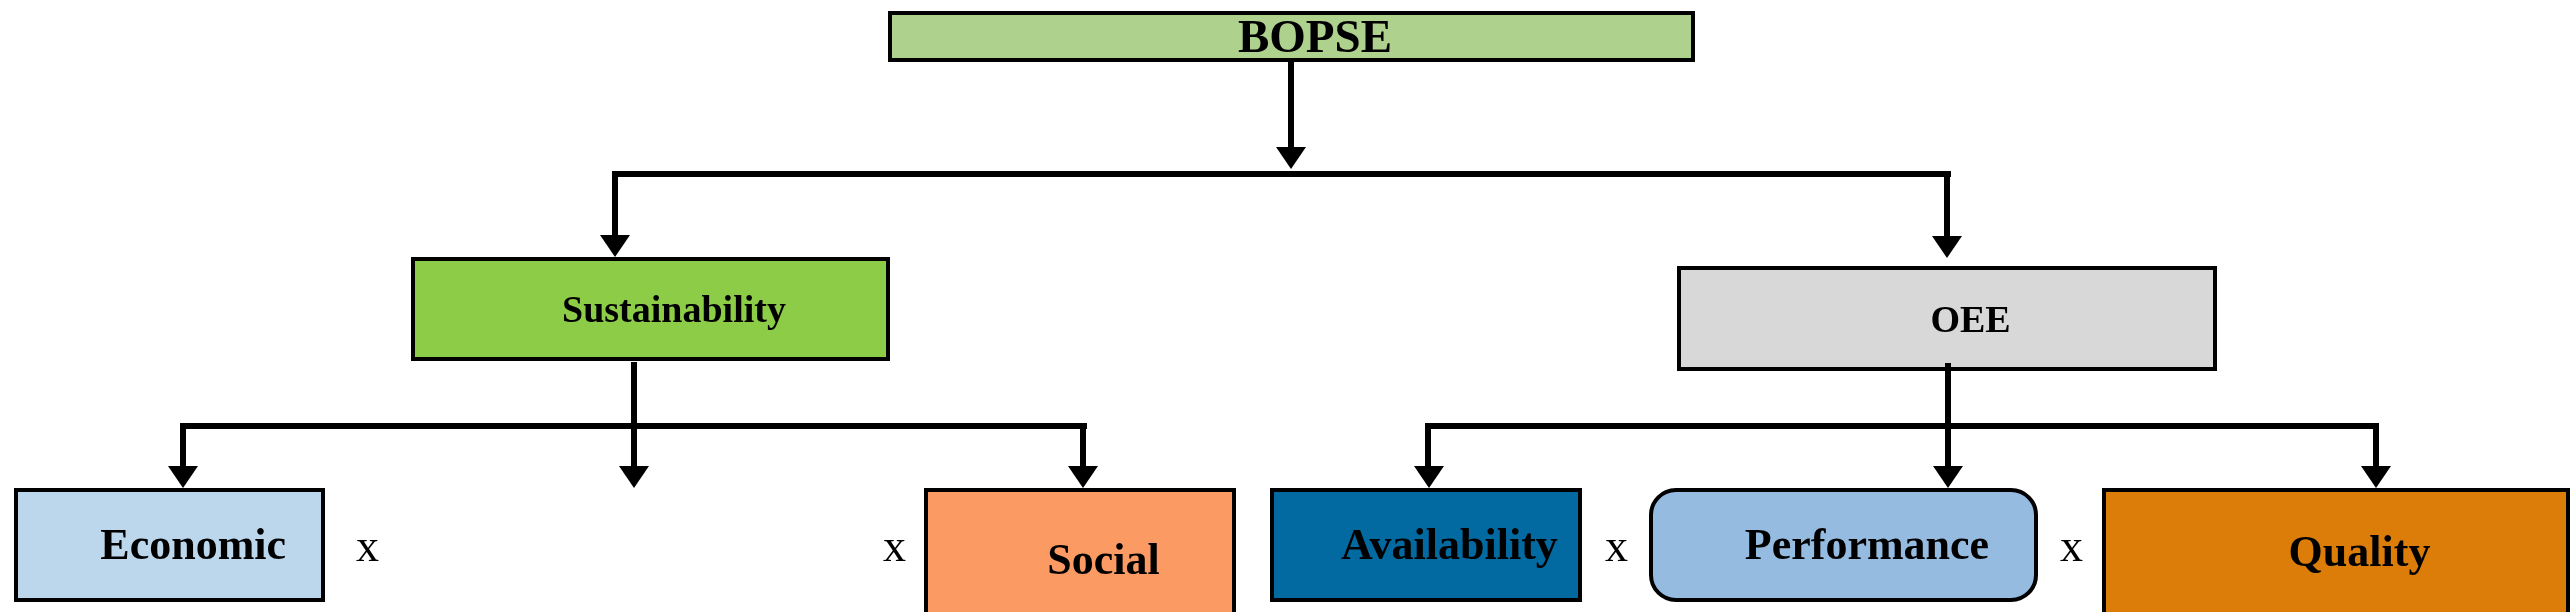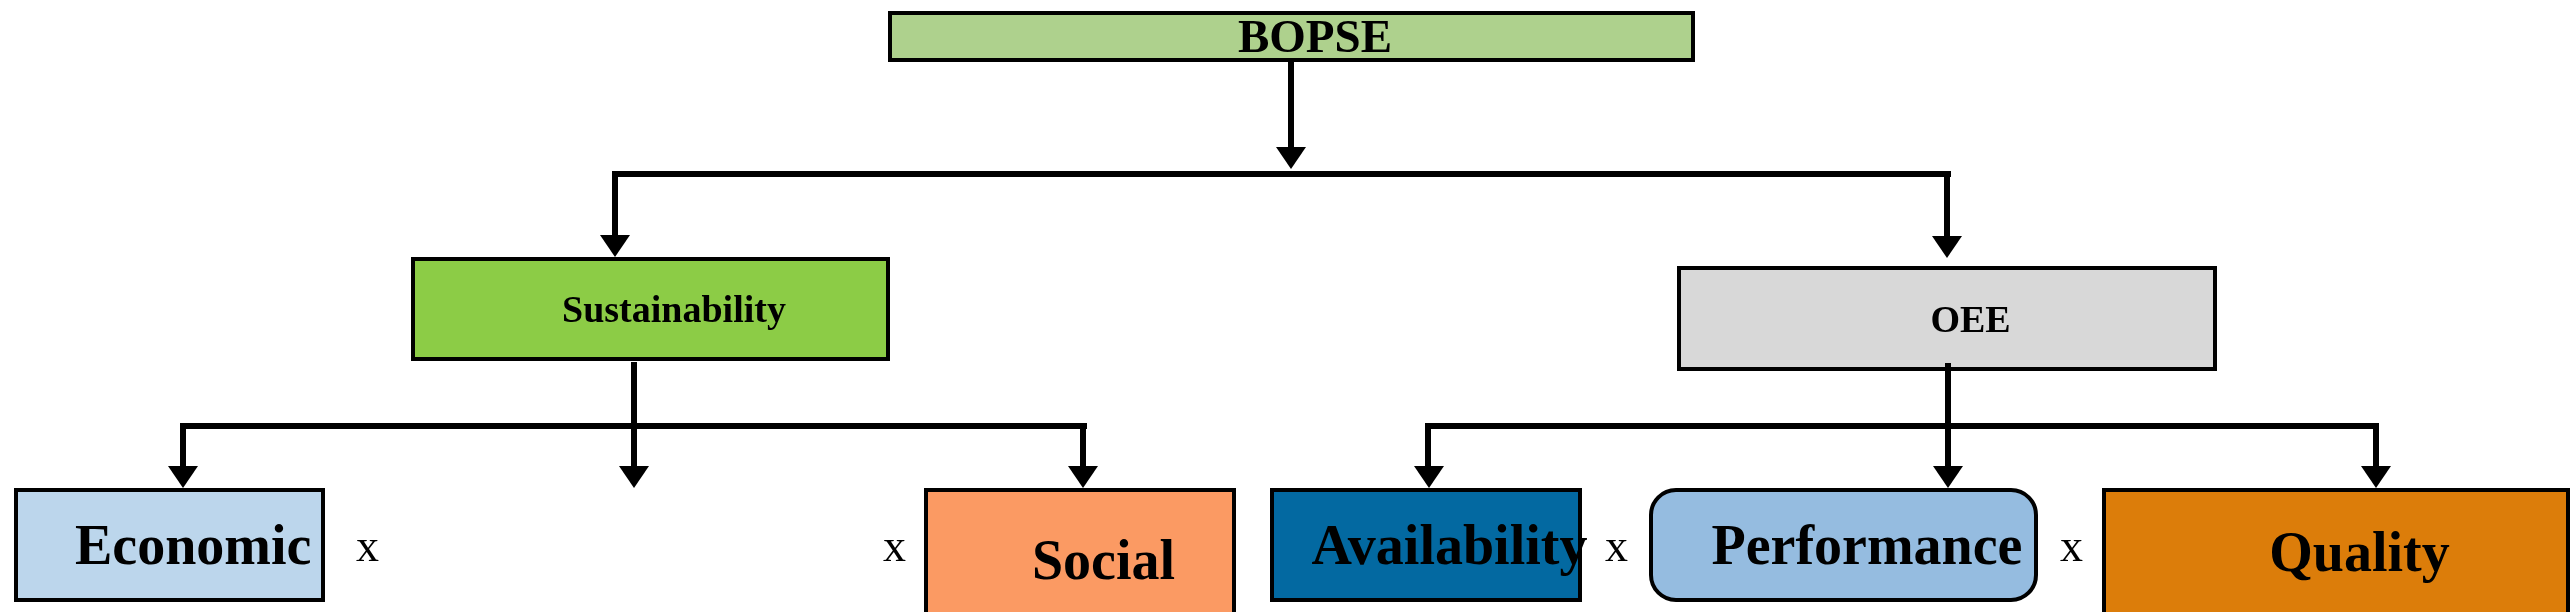--- a/index.html
+++ b/index.html
@@ -28,21 +28,21 @@
     justify-content: center;
     color: #000000;
     font-weight: bold;
     line-height: 1;
     text-align: right;
     white-space: nowrap;
     padding-left: 47px;
   }
   .node.lvl1 { font-size: 47px; }
   .node.lvl2 { font-size: 38px; }
-  .node.lvl3 { font-size: 56px; }
+  .node.lvl3 { font-size: 44px; }
 
   
   .hline {
     position: absolute;
     height: 6.3px;
     background: #000000;
   }
   .vline {
     position: absolute;
     width: 6.3px;

